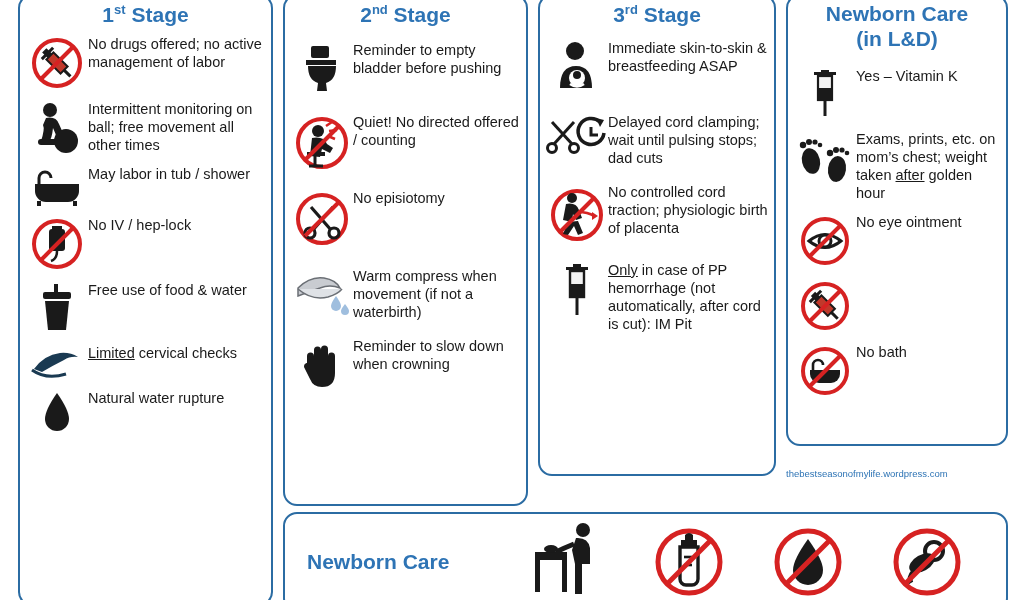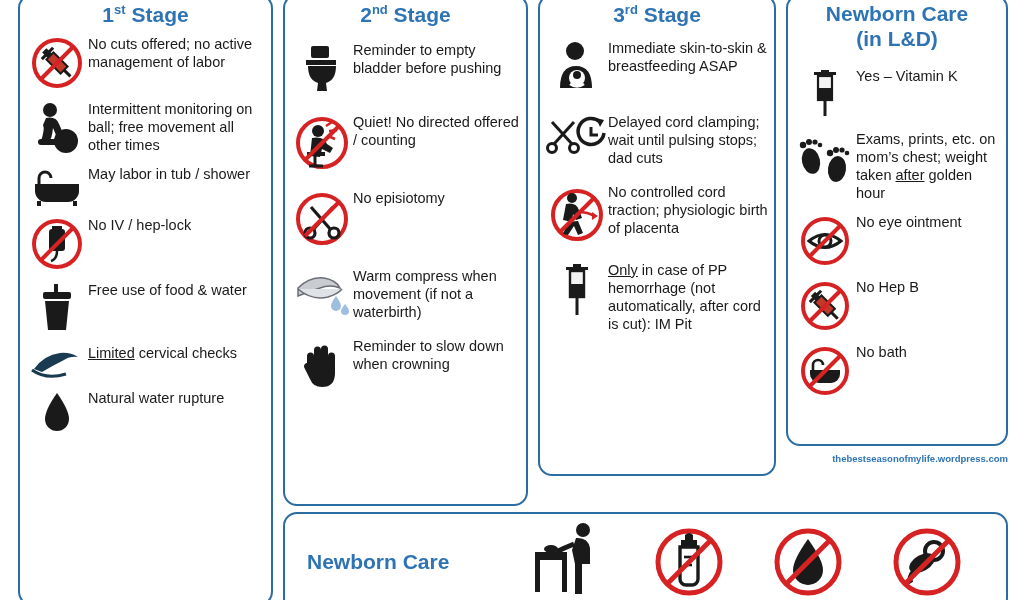--- a/index.html
+++ b/index.html
@@ -70,26 +70,25 @@
   
   #stage3 { left: 538px; top: -6px; width: 238px; height: 482px; }
   
   #newborn-ld { left: 786px; top: -6px; width: 222px; height: 452px; }
   
   #newborn-bottom { left: 283px; top: 512px; width: 725px; height: 100px; }
 
   .credit {
     position: absolute;
     left: 786px;
-    top: 453px;
+    top: 468px;
     width: 222px;
-    text-align: right;
+    text-align: left;
     color: #2e74b5;
     font-size: 9.5px;
-    font-weight: bold;
   }
 
   .nb-bottom-inner {
     display: flex;
     align-items: center;
     height: 100%;
   }
   .nb-bottom-title {
     flex: 0 0 200px;
     color: #2e74b5;
@@ -127,21 +126,21 @@
             <g transform="rotate(-45 27 27)">
               <rect x="24" y="9" width="6" height="8" fill="#1a1a1a"></rect>
               <rect x="22" y="17" width="10" height="20" fill="#c0392b"></rect>
               <rect x="22" y="17" width="10" height="20" fill="none" stroke="#1a1a1a" stroke-width="2"></rect>
               <rect x="25.5" y="37" width="3" height="9" fill="#1a1a1a"></rect>
               <rect x="19" y="12" width="16" height="3" fill="#1a1a1a"></rect>
             </g>
             <line x1="11" y1="43" x2="43" y2="11" stroke="#d62222" stroke-width="4"></line>
           </svg>
         </div>
-        <div class="txt">No cuts offered; no active management of labor</div>
+        <div class="txt">No drugs offered; no active management of labor</div>
       </div>
 
       <div class="row">
         <div class="ico">
           <svg width="50" height="54" viewBox="0 0 50 54">
             <circle cx="18" cy="9" r="7" fill="#1a1a1a"></circle>
             <path d="M14 17 q10 -2 13 6 l4 9 -7 2 -3 -7 q-1 10 -4 14 l-8 -1 q4 -12 2 -16 z" fill="#1a1a1a"></path>
             <rect x="6" y="38" width="22" height="6" rx="3" fill="#1a1a1a"></rect>
             <circle cx="34" cy="40" r="12" fill="#1a1a1a"></circle>
           </svg>
@@ -404,21 +403,20 @@
             <circle cx="27" cy="27" r="22" fill="none" stroke="#d62222" stroke-width="4"></circle>
             <g transform="rotate(-45 27 27)">
               <rect x="24" y="10" width="6" height="7" fill="#1a1a1a"></rect>
               <rect x="22" y="17" width="10" height="19" fill="#c0392b" stroke="#1a1a1a" stroke-width="2"></rect>
               <rect x="25.5" y="36" width="3" height="9" fill="#1a1a1a"></rect>
               <rect x="19" y="12" width="16" height="3" fill="#1a1a1a"></rect>
             </g>
             <line x1="12" y1="42" x2="42" y2="12" stroke="#d62222" stroke-width="4"></line>
           </svg>
         </div>
-        <div class="txt">No Hep B</div>
       </div>
 
       <div class="row" style="margin-top:8px">
         <div class="ico">
           <svg width="54" height="54" viewBox="0 0 54 54">
             <circle cx="27" cy="27" r="22" fill="none" stroke="#d62222" stroke-width="4"></circle>
             <path d="M12 26 h30 v4 a9 9 0 0 1 -9 9 h-12 a9 9 0 0 1 -9 -9 z" fill="#1a1a1a"></path>
             <path d="M15 26 v-5 a5 5 0 0 1 10 0" fill="none" stroke="#1a1a1a" stroke-width="2.6"></path>
             <line x1="12" y1="42" x2="42" y2="12" stroke="#d62222" stroke-width="4"></line>
           </svg>

